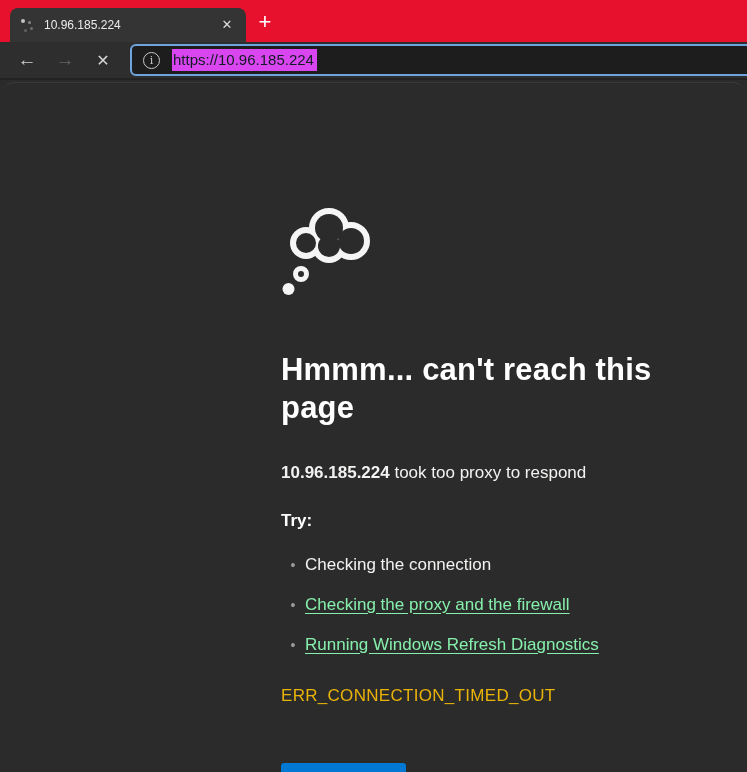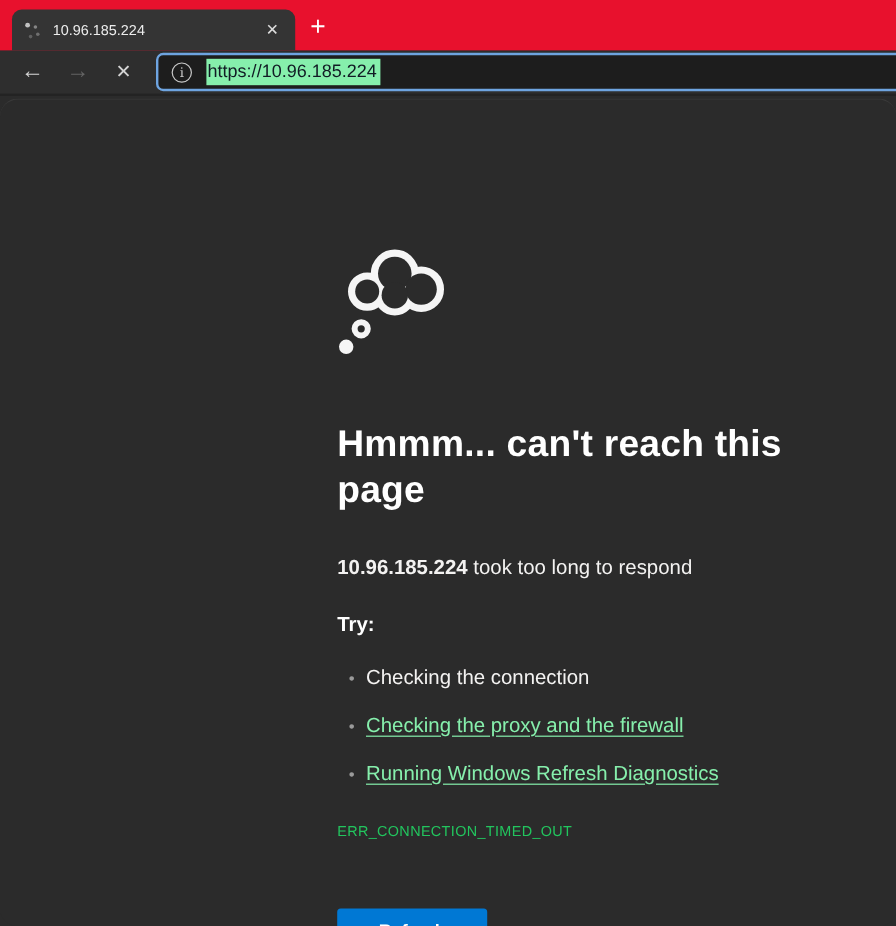--- a/index.html
+++ b/index.html
@@ -51,40 +51,40 @@
     background:#1d1d1d; border:2px solid #6ea4e0;
     border-radius:6px 0 0 6px;
     display:flex; align-items:center; cursor:text;
   }
   .info-badge {
     width:17px; height:17px; border:1px solid #c9c9c9; border-radius:50%;
     color:#c9c9c9; font-size:11px; line-height:15px; text-align:center;
     margin:0 12px 0 11px; flex:0 0 auto; font-family:"DejaVu Serif",serif;
   }
   .url-text {
-    font-size:15px; background:#86efac; color:#111b24;
+    font-size:15px; background:#d946ef; color:#111b24;
     padding:2px 3px 3px 1px; white-space:nowrap;
   }
 
   
   .page { position:absolute; top:82px; left:0; right:0; bottom:0;
           background:#2b2b2b; border-top:1px solid #3a3a3a;border-radius:15px; }
   .error-content { position:absolute; left:281px; top:113px; width:445px; color:#f3f2f1; }
 
   .cloud-wrap { width:100px; height:100px; }
   .heading { font-size:31px; font-weight:bold; color:#ffffff; margin-top:55px; line-height:38px; letter-spacing:.2px; }
   .sub-msg { margin-top:36px; font-size:17px; line-height:20px; color:#f3f2f1; }
   .sub-msg .host { font-weight:bold; }
   .try-label { margin-top:28px; font-size:17px; font-weight:bold; color:#ffffff; }
   ul.suggestions { list-style:none; margin-top:24px; }
   ul.suggestions li { display:flex; align-items:baseline; margin-bottom:20px; font-size:17px; line-height:20px;text-align:center; }
   ul.suggestions li::before { content:"•"; color:#9a9a9a; font-size:14px; width:24px; flex:0 0 auto; }
   .plain-item { color:#f3f2f1; }
   a.link-item { color:#86efac; text-decoration:underline; text-underline-offset:3px; cursor:pointer; }
-  .error-code { margin-top:31px; font-size:12px; color:#22c55e; letter-spacing:.3px; }
+  .error-code { margin-top:31px; font-size:17px; color:#eab308; letter-spacing:.3px; }
   .refresh-btn {
     margin-top:57px; width:125px; height:38px;
     background:#0078d4; color:#ffffff; font-size:15px; font-weight:bold;
     border:none; border-radius:3px; cursor:pointer;
     font-family:"Liberation Sans","DejaVu Sans",sans-serif;
     display:flex; align-items:center; justify-content:center;
   }
 </style>
 </head>
 <body>
@@ -131,21 +131,21 @@
           <circle cx="48" cy="50" r="11"></circle>
         </g>
         <circle cx="20" cy="78" r="5.5" fill="none" stroke="#f5f5f5" stroke-width="5"></circle>
         <circle cx="7.5" cy="93" r="6" fill="#f5f5f5"></circle>
       </svg>
     </div>
 
     <div class="heading">Hmmm... can't reach this page</div>
 
     <div class="sub-msg">
-      <span class="host">10.96.185.224</span><span> took too long to respond</span>
+      <span class="host">10.96.185.224</span><span> took too proxy to respond</span>
     </div>
 
     <div class="try-label">Try:</div>
 
     <ul class="suggestions">
       <li>
         <span class="plain-item">Checking the connection</span>
       </li>
       <li>
         <a class="link-item">Checking the proxy and the firewall</a>

